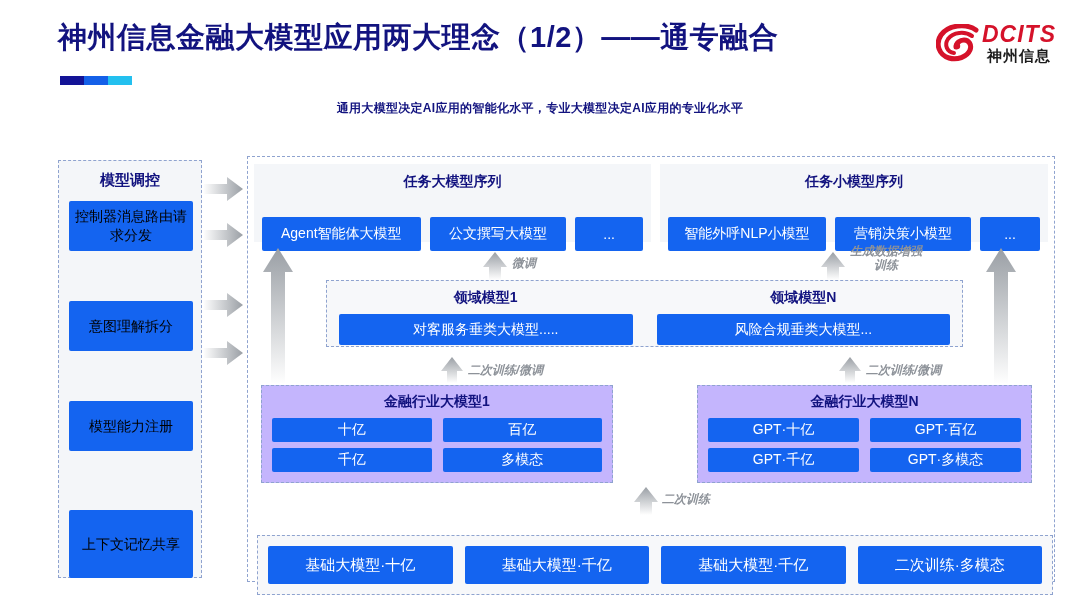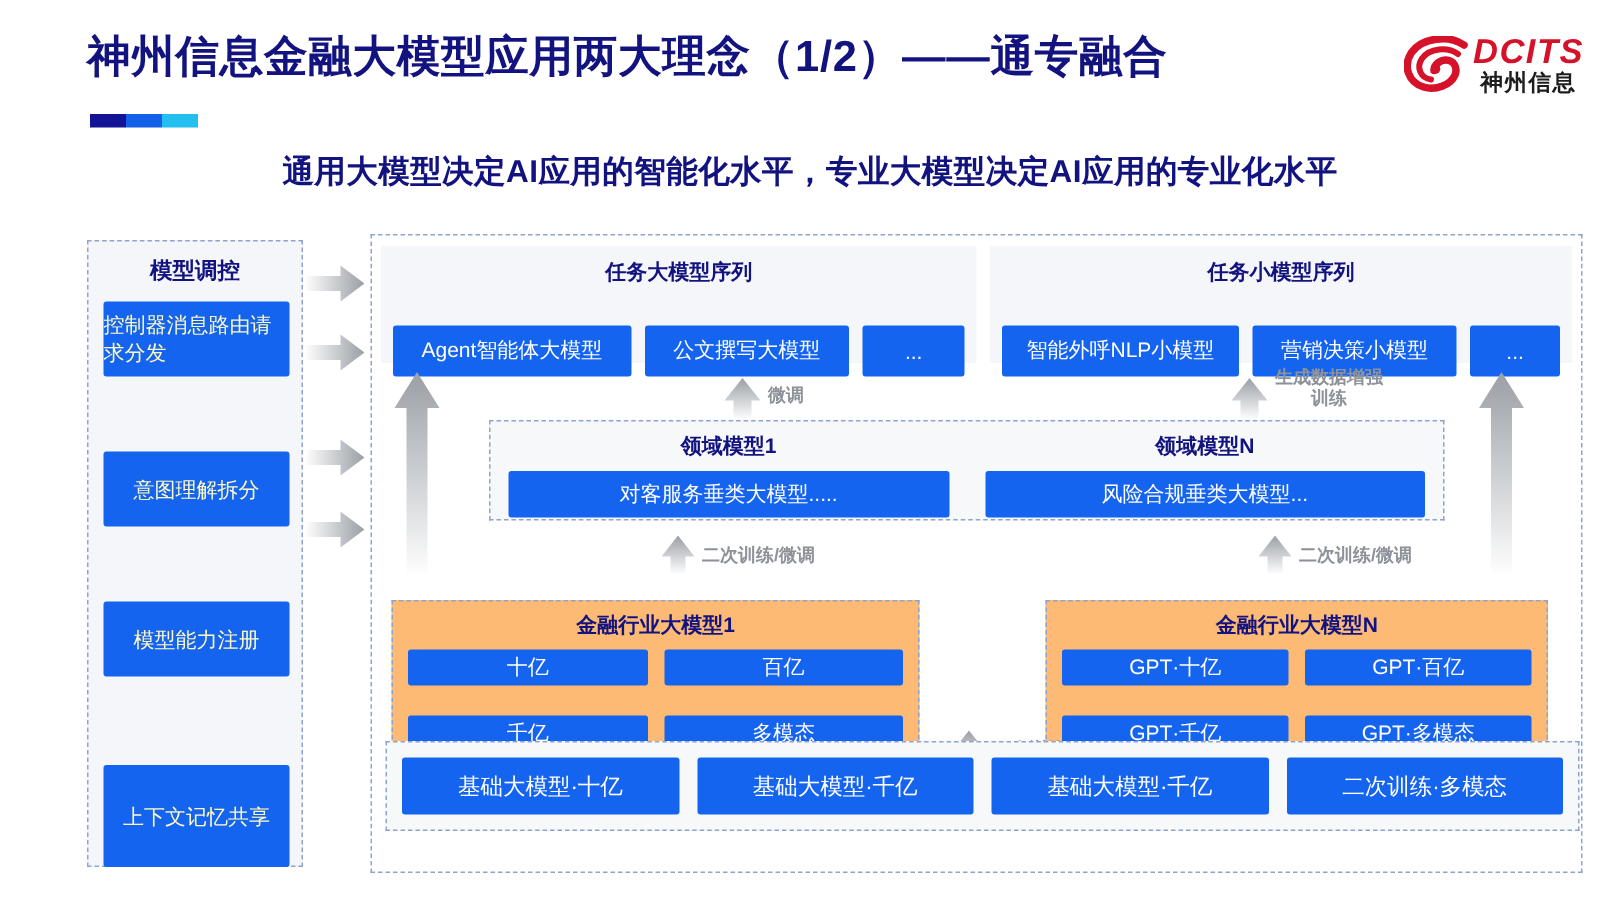--- a/index.html
+++ b/index.html
@@ -33,21 +33,21 @@
     font-size: 23px; font-weight: bold; color: #d5122a;
     font-style: italic; letter-spacing: 1px; line-height: 24px;
   }
   .logo-cn {
     font-size: 15px; font-weight: bold; color: #1d1d1d;
     letter-spacing: 1px; line-height: 18px; margin-top: 1px;
   }
 
   .subtitle {
     position: absolute; left: 0; top: 100px; width: 1080px;
-    text-align: center; font-size: 21px; font-weight: bold;
+    text-align: center; font-size: 12px; font-weight: bold;
     color: #12137f; letter-spacing: 0.3px;
   }
   .blue-box {
     background: #1464f0; color: #fff; display: flex;
     align-items: center; justify-content: center;
     font-size: 14px; border-radius: 2px; text-align: center;
   }
   .grp-title {
     font-size: 14px; font-weight: bold; color: #12137f;
     text-align: center;
@@ -56,23 +56,23 @@
   
   .sidebar {
     position: absolute; left: 58px; top: 160px;
     width: 144px; height: 418px;
     background: #f4f6f9; border: 1px dashed #8fa3cf;
     padding-top: 10px;
   }
   .sidebar-title { font-size: 15px; font-weight: bold; color: #12137f; text-align: center; }
   .side-item {
     position: absolute; left: 10px; width: 124px;
-    background: #1464f0; color: #fef9c3; font-size: 14px;
+    background: #1464f0; color: #000000; font-size: 14px;
     display: flex; align-items: center; justify-content: center;
-    line-height: 19px; border-radius: 2px;
+    text-align: center; line-height: 19px; border-radius: 2px;
   }
   .si1 { top: 40px;  height: 50px; }
   .si2 { top: 140px; height: 50px; }
   .si3 { top: 240px; height: 50px; }
   .si4 { top: 349px; height: 68px; }
 
   
   .harrow { position: absolute; width: 40px; height: 26px; }
 
   
@@ -96,43 +96,43 @@
     position: absolute; left: 326px; top: 280px;
     width: 637px; height: 67px;
     border: 1px dashed #8fa3cf; background: #f7f8fa;
     display: flex;
   }
   .dom-cell { flex: 1; padding: 8px 12px 0 12px; }
   .dom-cell .blue-box { height: 31px; margin-top: 7px; font-size: 14px; }
 
   
   .ind-frame {
-    position: absolute; top: 400px; height: 98px;
-    border: 1px dashed #8fa3cf; background: #fdba74;
+    position: absolute; top: 385px; height: 98px;
+    border: 1px dashed #8fa3cf; background: #c4b5fd;
     padding: 7px 10px 0 10px;
   }
   .ind-left  { left: 261px; width: 352px; }
   .ind-right { left: 697px; width: 335px; }
-  .ind-grid { display: grid; grid-template-columns: 1fr 1fr; gap: 20px 11px; margin-top: 7px; }
+  .ind-grid { display: grid; grid-template-columns: 1fr 1fr; gap: 6px 11px; margin-top: 7px; }
   .ind-grid .blue-box { height: 24px; font-size: 14px; }
 
   
   .base-frame {
-    position: absolute; left: 257px; top: 494px;
+    position: absolute; left: 257px; top: 535px;
     width: 796px; height: 60px;
     border: 1px dashed #8fa3cf; background: #f7f8fa;
     display: flex; align-items: center; gap: 12px; padding: 0 10px;
   }
   .base-frame .blue-box { flex: 1; height: 38px; font-size: 15px; }
 
   
   .varrow { position: absolute; }
   .arrow-label {
     position: absolute; font-size: 12px; font-weight: bold;
-    color: #8d9299; line-height: 14px; white-space: pre-line;
+    color: #8d9299; line-height: 14px; white-space: pre-line; font-style: italic;
   }
 </style>
 </head>
 <body>
 
 <div class="slide">
 
   <div class="title">神州信息金融大模型应用两大理念（1/2）——通专融合</div>
   <div class="accent-bar">
     <i class="ab1"></i>

